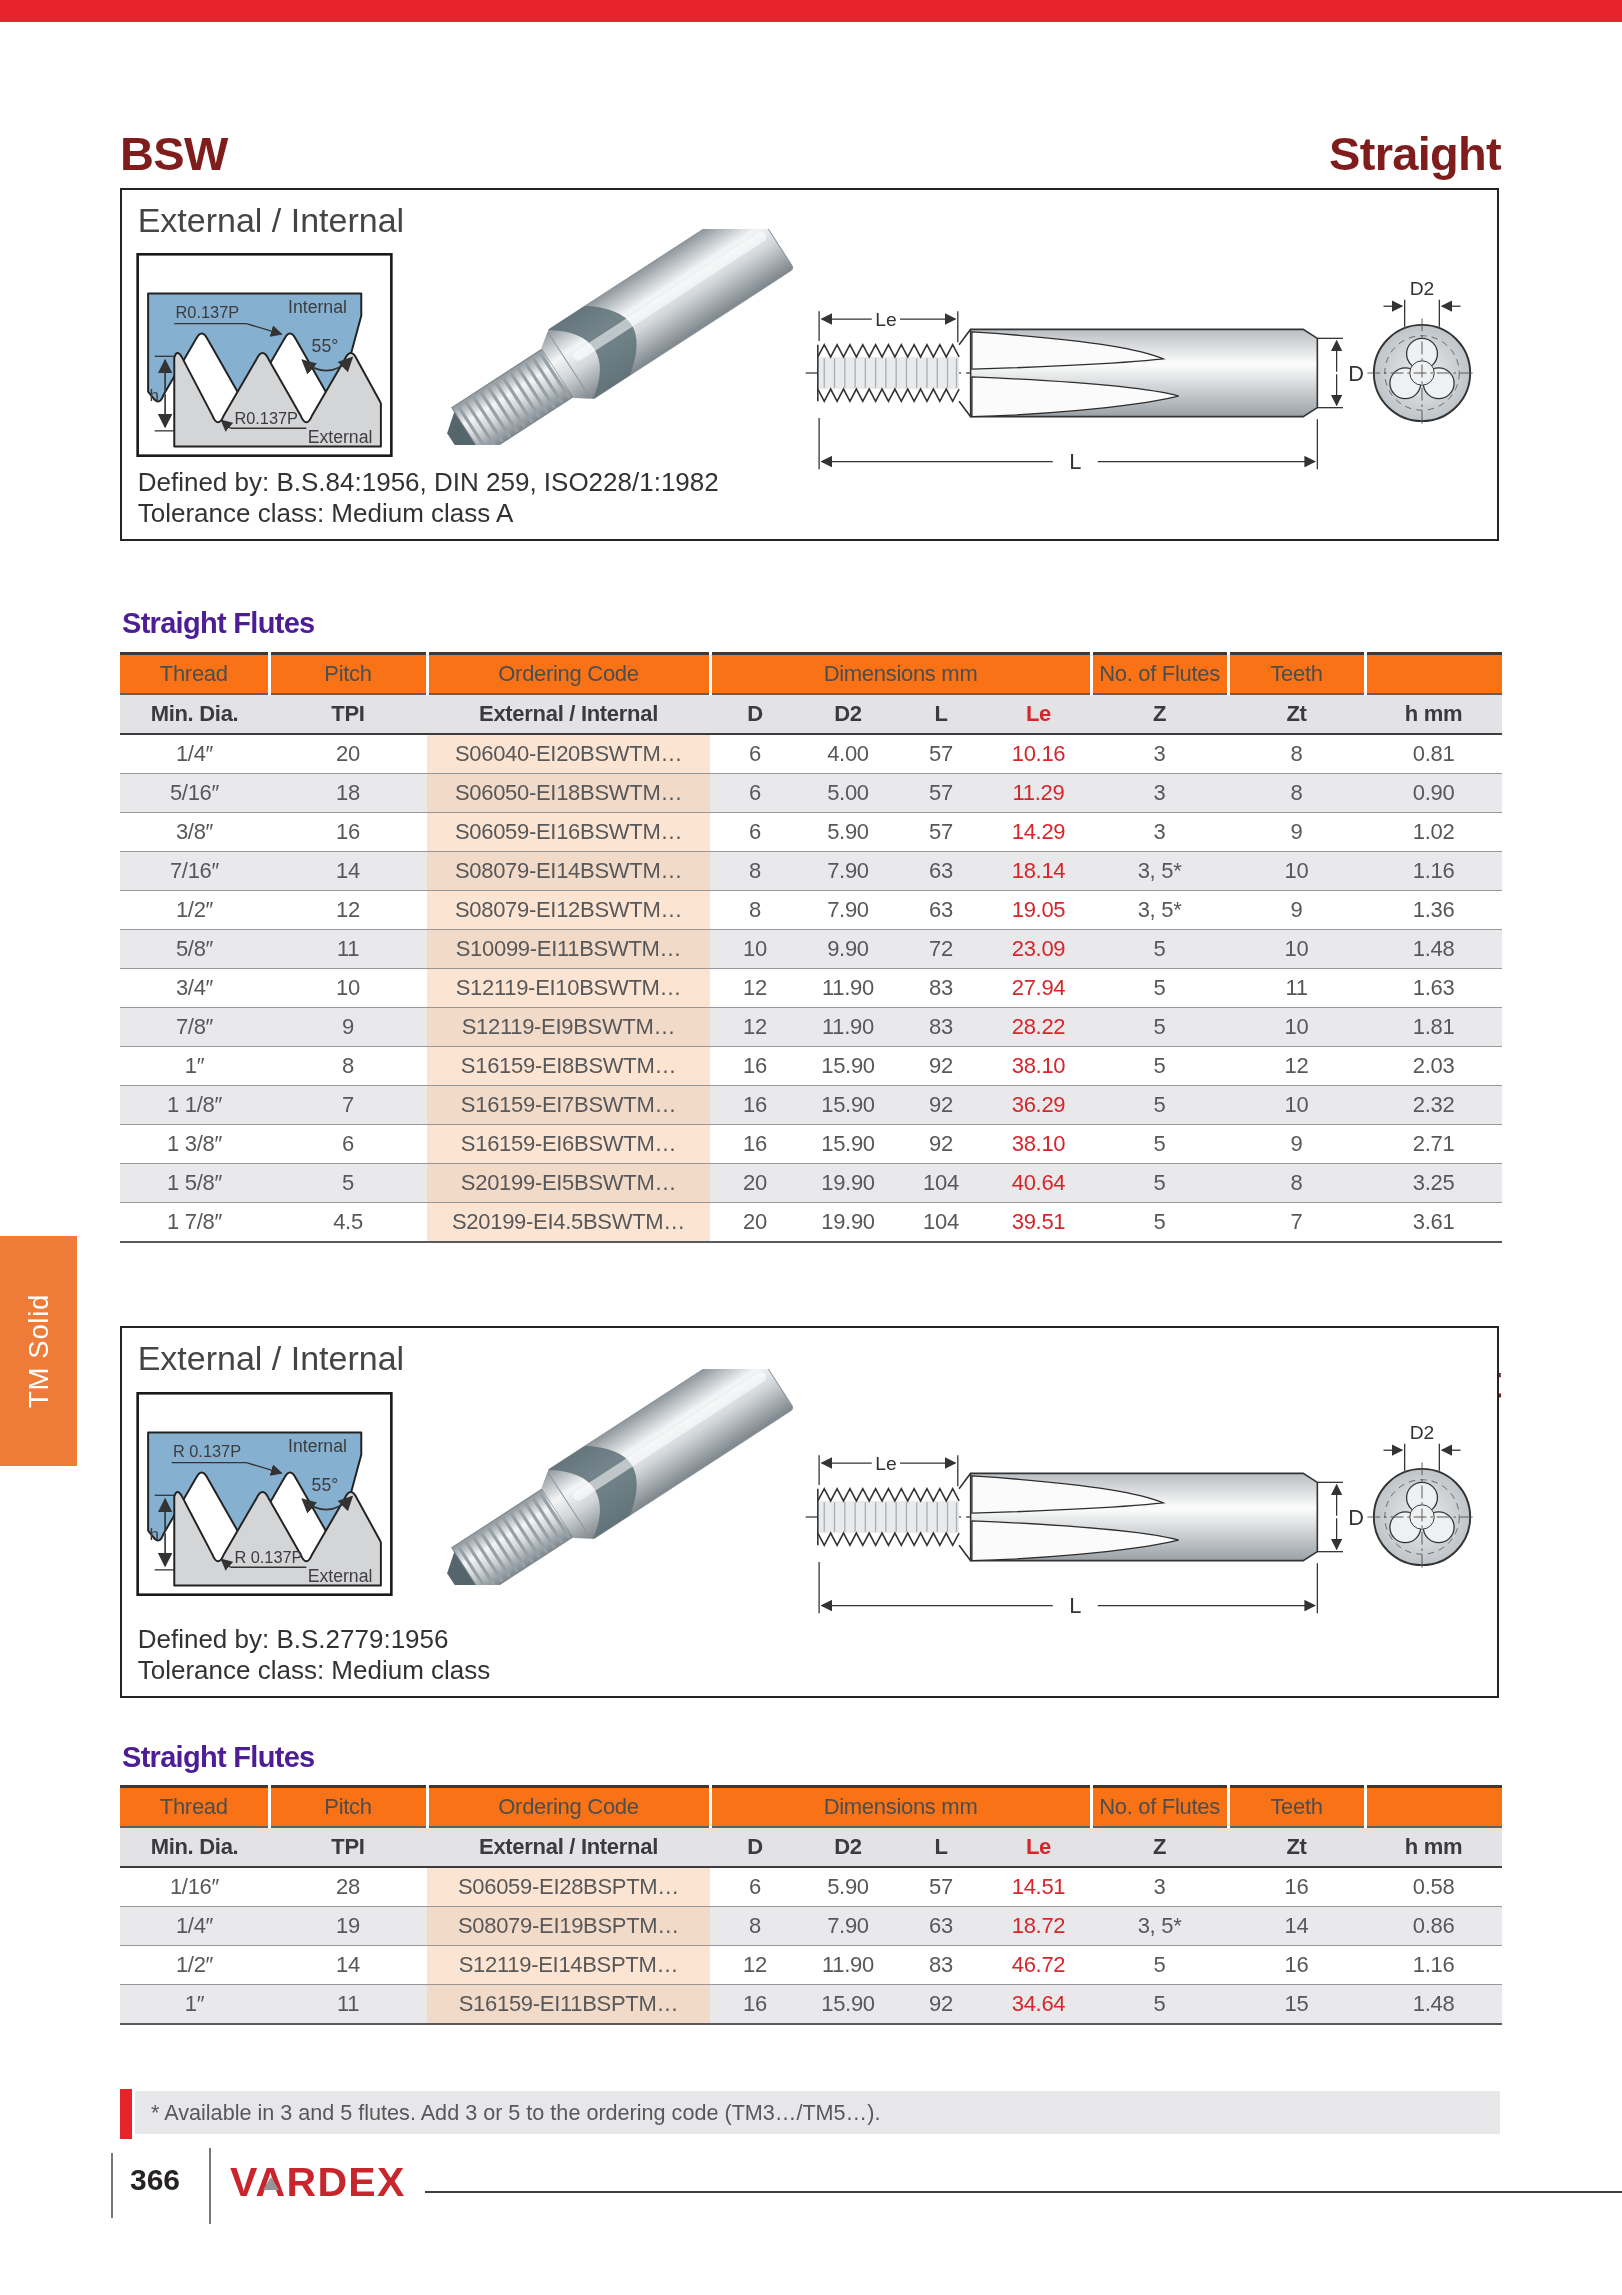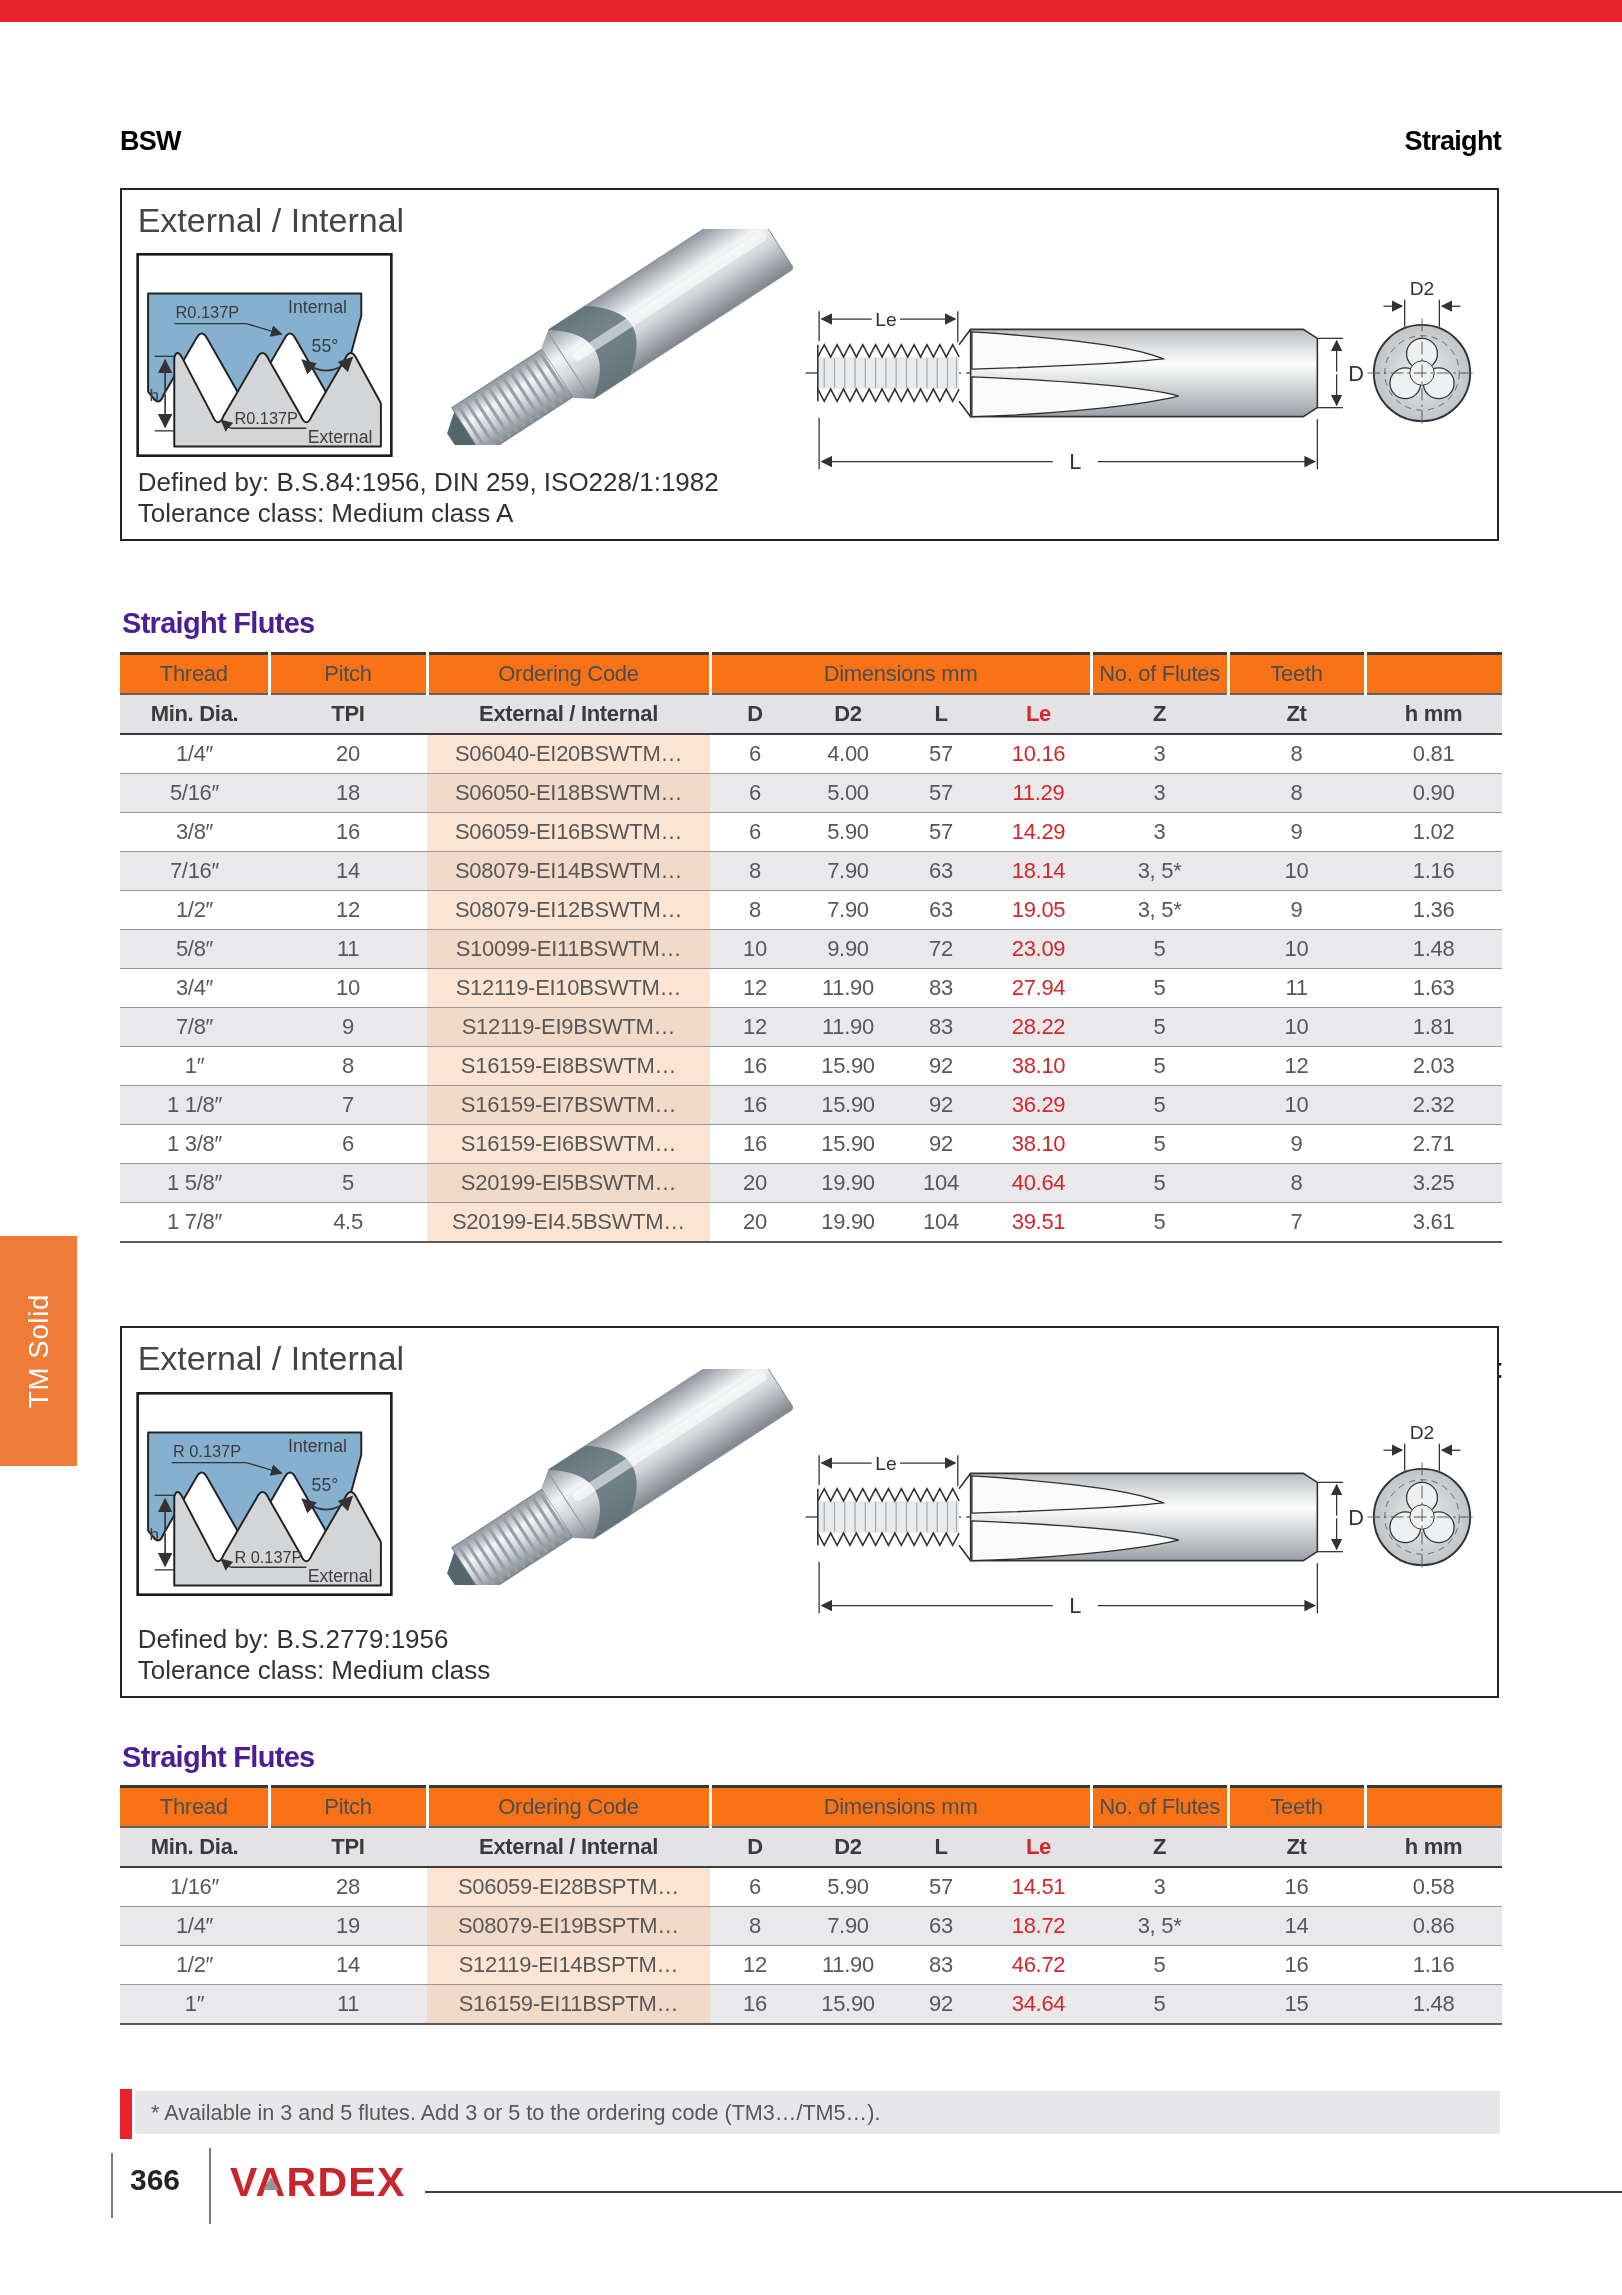--- a/index.html
+++ b/index.html
@@ -11,21 +11,21 @@
   .topbar{left:0;top:0;width:1623px;height:22px;background:#e8232b;}
 
   
   .side-tab{left:0;top:1236px;width:77px;height:230px;background:#ee7b38;
             display:flex;align-items:center;justify-content:center;}
   .side-tab span{writing-mode:vertical-rl;transform:rotate(180deg);color:#fff;
                  font-size:27.5px;letter-spacing:0.7px;}
 
   
   .sec-head{width:1381px;display:flex;justify-content:space-between;
-            font-size:27px;font-weight:700;letter-spacing:-0.7px;color:#000000;}
+            font-size:47px;font-weight:700;letter-spacing:-0.7px;color:#7f1d1d;}
 
   
   .spec-box{width:1375px;border:2.6px solid #262324;background:#fff;}
   .box-title{position:absolute;left:15.7px;top:10.5px;font-size:34px;color:#454547;font-weight:400;}
   .defined{position:absolute;left:15.7px;font-size:26px;line-height:31px;color:#323234;}
 
   
   .flutes-title{font-size:29px;font-weight:700;color:#4c1d95;letter-spacing:-0.7px;}
   table.spec{border-collapse:collapse;width:1381px;table-layout:fixed;
              font-size:22px;color:#57585a;letter-spacing:-0.3px;

